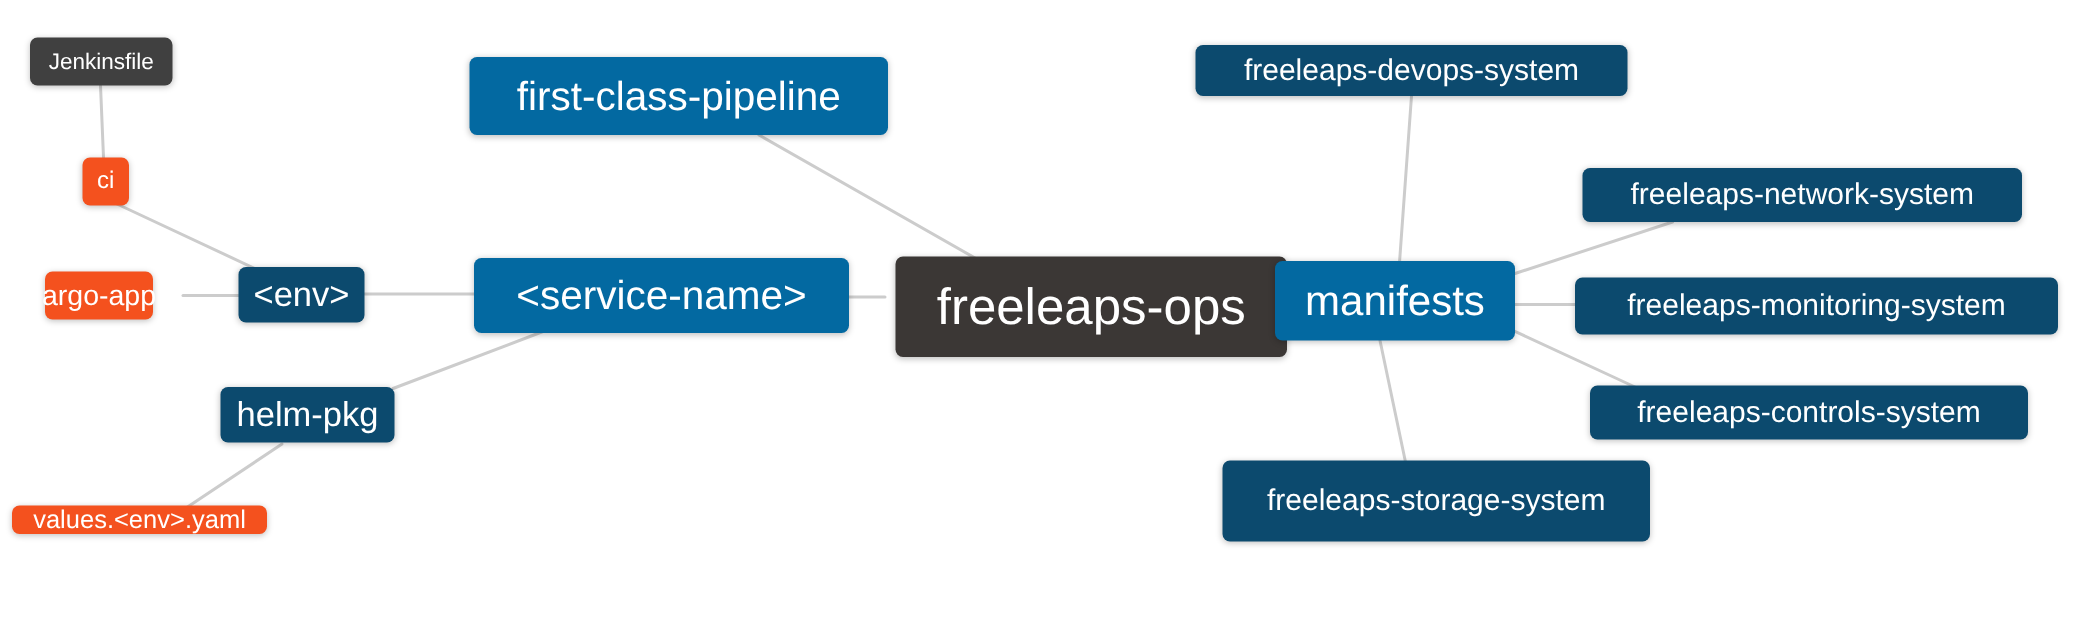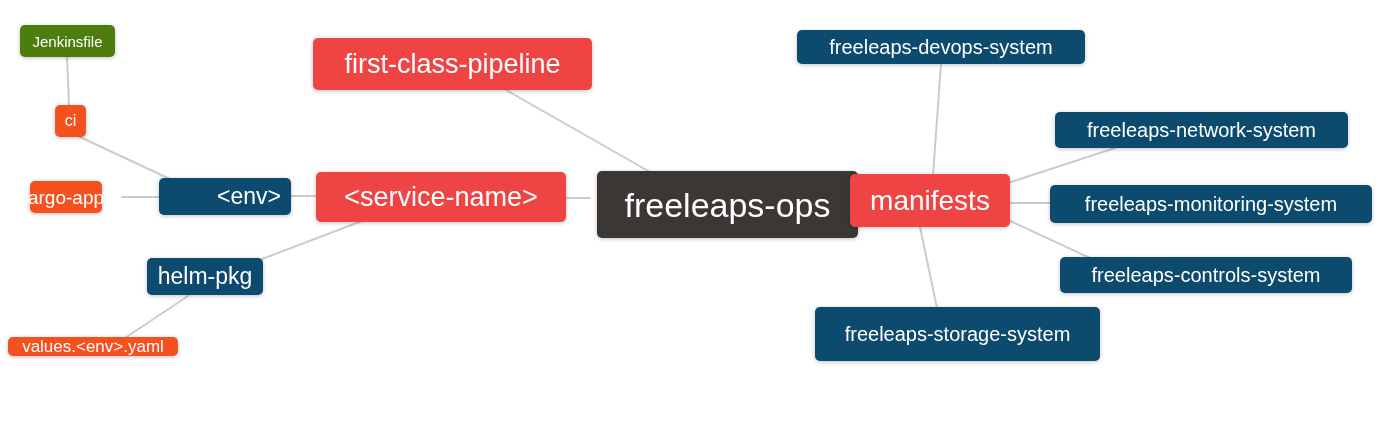--- a/index.html
+++ b/index.html
@@ -35,29 +35,29 @@
     color: #ffffff;
     border-radius: 5px;
     box-shadow: 0 1px 4px rgba(0,0,0,0.25);
     white-space: nowrap;
     line-height: 1;
     cursor: default;
     user-select: none;
   }
   
   .c-root   { background: #3b3735; }
-  .c-blue   { background: #ef4444; }
+  .c-blue   { background: #0369a1; }
   .c-green  { background: #0c4a6e; }
   .c-red    { background: #f4511e; }
-  .c-orange { background: #4d7c0f; }
+  .c-orange { background: #404040; }
   
   .n-jenkinsfile { left: 20px;   top: 25px;  width: 95px;  height: 32px; font-size: 15px; }
   .n-ci          { left: 55px;   top: 105px; width: 31px;  height: 32px; font-size: 16px; }
   .n-argo        { left: 30px;   top: 181px; width: 72px;  height: 32px; font-size: 19px; }
-  .n-env         { left: 159px;  top: 178px; width: 84px;  height: 37px; font-size: 23px; padding-left: 48px; }
+  .n-env         { left: 159px;  top: 178px; width: 84px;  height: 37px; font-size: 23px; }
   .n-svc         { left: 316px;  top: 172px; width: 250px; height: 50px; font-size: 27px; }
   .n-pipeline    { left: 313px;  top: 38px;  width: 279px; height: 52px; font-size: 27px; }
   .n-ops         { left: 597px;  top: 171px; width: 261px; height: 67px; font-size: 34px; text-align: center; }
   .n-manifests   { left: 850px;  top: 174px; width: 160px; height: 53px; font-size: 28px; }
   .n-helm        { left: 147px;  top: 258px; width: 116px; height: 37px; font-size: 23px; }
   .n-values      { left: 8px;    top: 337px; width: 170px; height: 19px; font-size: 17px; }
   .n-devops      { left: 797px;  top: 30px;  width: 288px; height: 34px; font-size: 20px; }
   .n-network     { left: 1055px; top: 112px; width: 293px; height: 36px; font-size: 20px; }
   .n-monitoring  { left: 1050px; top: 185px; width: 322px; height: 38px; font-size: 20px; }
   .n-controls    { left: 1060px; top: 257px; width: 292px; height: 36px; font-size: 20px; }

